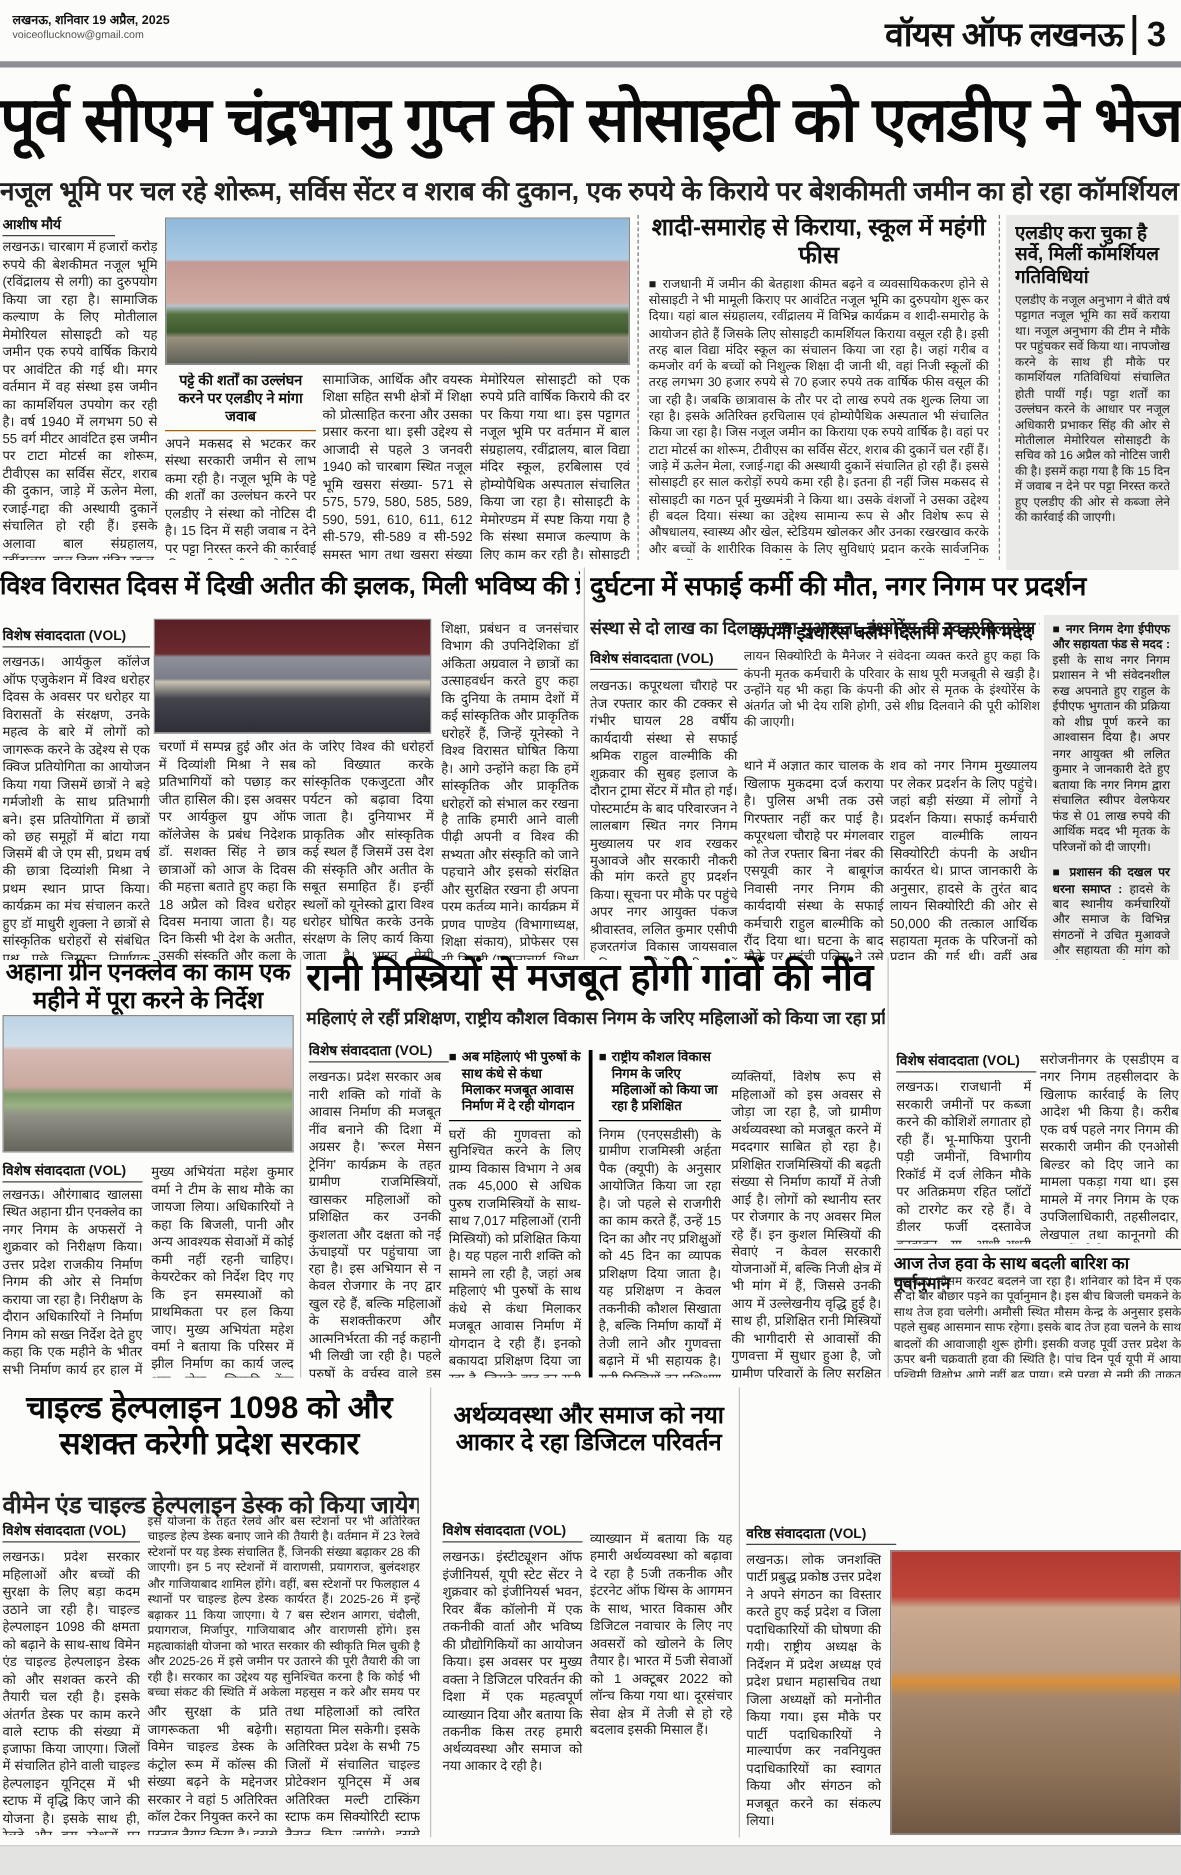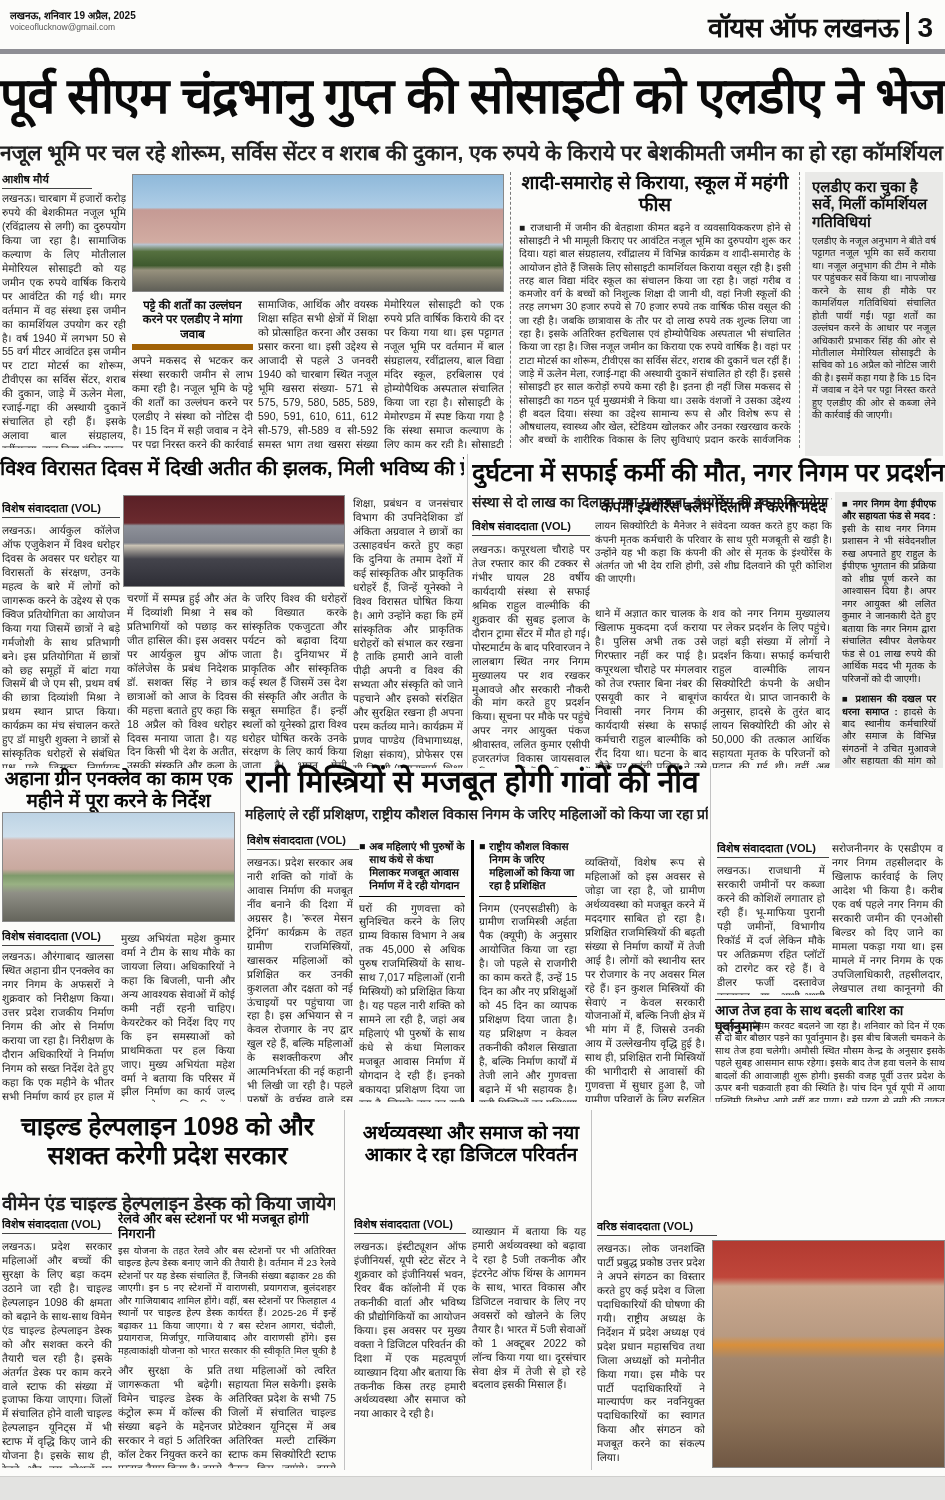--- a/index.html
+++ b/index.html
@@ -4,24 +4,24 @@
 <style>
   html,body{margin:0;padding:0;background:#d8d8d8;}
   .page{position:relative;width:945px;height:1500px;background:#fcfcfa;overflow:hidden;
         font-family:"Liberation Sans", sans-serif;color:#111;}
   .abs{position:absolute;}
   .body{font-size:10.5px;line-height:1.33;text-align:justify;overflow:hidden;color:#1c1c1c;}
   .small{font-size:9.6px;line-height:1.3;}
   .byline{font-size:11px;font-weight:bold;border-bottom:1px solid #444;padding-bottom:2px;overflow:hidden;white-space:nowrap;}
   .h-lead{font-size:50px;font-weight:900;text-align:center;white-space:nowrap;overflow:hidden;letter-spacing:-1px;color:#0a0a0a;}
   .h-sub-lead{font-size:21px;font-weight:700;text-align:center;white-space:nowrap;overflow:hidden;color:#222;}
-  .h2{font-size:25px;font-weight:900;white-space:nowrap;overflow:hidden;color:#0a0a0a;}
+  .h2{font-size:21px;font-weight:900;white-space:nowrap;overflow:hidden;color:#0a0a0a;}
   .h3{font-size:20px;font-weight:900;text-align:center;line-height:1.15;overflow:hidden;color:#0a0a0a;}
   .subline{font-weight:700;white-space:nowrap;overflow:hidden;color:#222;}
-  .crosshead{font-size:11.5px;font-weight:bold;text-align:center;line-height:1.25;border-bottom:6px solid #a16207;padding-bottom:3px;margin-bottom:4px;}
+  .crosshead{font-size:11.5px;font-weight:bold;text-align:center;line-height:1.25;border-bottom:1px solid #a16207;padding-bottom:3px;margin-bottom:4px;}
   .boxhead{font-weight:900;line-height:1.15;overflow:hidden;}
   .graybox{background:#e9e9e7;padding:6px 7px;box-sizing:border-box;}
   .dashedbox{border-left:1px dashed #777;border-right:1px dashed #777;padding:0 8px;box-sizing:border-box;}
   .bullet-block{display:flex;gap:4px;font-weight:bold;font-size:10.5px;line-height:1.25;
                 border-bottom:1px solid #000;padding-bottom:3px;margin-bottom:5px;text-align:left;}
   .bullet-sq{flex:0 0 auto;}
   .sb-item{margin:0 0 8px 0;font-size:9.6px;line-height:1.3;text-align:justify;}
   .sb-lead{font-weight:bold;}
   .photo{box-sizing:border-box;border:1px solid #888;}
   .vline{width:1px;background:#c2c2c2;}
@@ -145,21 +145,20 @@
 
   <div class="abs boxhead" style="left:715px;top:999px;width:230px;font-size:13.5px;border-top:1px solid #333;padding-top:3px;">आज तेज हवा के साथ बदली बारिश का पूर्वानुमान</div>
   <div class="abs body small" style="left:715px;top:1020px;width:230px;height:82px;">लखनऊ। मौसम करवट बदलने जा रहा है। शनिवार को दिन में एक से दो बार बौछार पड़ने का पूर्वानुमान है। इस बीच बिजली चमकने के साथ तेज हवा चलेगी। अमौसी स्थित मौसम केन्द्र के अनुसार इसके पहले सुबह आसमान साफ रहेगा। इसके बाद तेज हवा चलने के साथ बादलों की आवाजाही शुरू होगी। इसकी वजह पूर्वी उत्तर प्रदेश के ऊपर बनी चक्रवाती हवा की स्थिति है। पांच दिन पूर्व यूपी में आया पश्चिमी विक्षोभ आगे नहीं बढ़ पाया। इसे पुरवा से नमी की ताकत मिलने लगी। अब वही चक्रवाती स्थिति में आ चुका है जिससे प्रदेश के पूर्वी हिस्सों और तराई में आंधी बारिश की स्थिति बन रही है। अब इसका प्रभाव और बढ़ेगा। वह लखनऊ और आसपास के इलाकों तक अपना असर दिखाएगा।</div>
 
   <div class="abs h3" style="left:0;top:1112px;width:335px;font-size:25px;">चाइल्ड हेल्पलाइन 1098 को और सशक्त करेगी प्रदेश सरकार</div>
   <div class="abs subline" style="left:2px;top:1190px;width:333px;font-size:19px;">वीमेन एंड चाइल्ड हेल्पलाइन डेस्क को किया जायेगा मजबूत</div>
   <div class="abs byline" style="left:2px;top:1216px;width:110px;">विशेष संवाददाता (VOL)</div>
   <div class="abs body" style="left:2px;top:1240px;width:110px;height:228px;">लखनऊ। प्रदेश सरकार महिलाओं और बच्चों की सुरक्षा के लिए बड़ा कदम उठाने जा रही है। चाइल्ड हेल्पलाइन 1098 की क्षमता को बढ़ाने के साथ-साथ विमेन एंड चाइल्ड हेल्पलाइन डेस्क को और सशक्त करने की तैयारी चल रही है। इसके अंतर्गत डेस्क पर काम करने वाले स्टाफ की संख्या में इजाफा किया जाएगा। जिलों में संचालित होने वाली चाइल्ड हेल्पलाइन यूनिट्स में भी स्टाफ में वृद्धि किए जाने की योजना है। इसके साथ ही, रेलवे और बस स्टेशनों पर चाइल्ड हेल्पलाइन डेस्क की संख्या को भी बढ़ाया जाएगा। योगी सरकार की इस पहल से राज्य में बच्चों की सुरक्षा और संरक्षण में वृद्धि होगी। इससे न केवल हेल्पलाइन की पहुंच बढ़ेगी, बल्कि समाज में बच्चों के अधिकारों</div>
 
   <div class="abs" style="left:118px;top:1212px;width:218px;height:146px;overflow:hidden;">
-    <div class="boxhead" style="font-size:13px;margin-bottom:3px;">रेलवे और बस स्टेशनों पर भी मजबूत होगी निगरानी</div>
     <div class="body small">इस योजना के तहत रेलवे और बस स्टेशनों पर भी अतिरिक्त चाइल्ड हेल्प डेस्क बनाए जाने की तैयारी है। वर्तमान में 23 रेलवे स्टेशनों पर यह डेस्क संचालित हैं, जिनकी संख्या बढ़ाकर 28 की जाएगी। इन 5 नए स्टेशनों में वाराणसी, प्रयागराज, बुलंदशहर और गाजियाबाद शामिल होंगे। वहीं, बस स्टेशनों पर फिलहाल 4 स्थानों पर चाइल्ड हेल्प डेस्क कार्यरत हैं। 2025-26 में इन्हें बढ़ाकर 11 किया जाएगा। ये 7 बस स्टेशन आगरा, चंदौली, प्रयागराज, मिर्जापुर, गाजियाबाद और वाराणसी होंगे। इस महत्वाकांक्षी योजना को भारत सरकार की स्वीकृति मिल चुकी है और 2025-26 में इसे जमीन पर उतारने की पूरी तैयारी की जा रही है। सरकार का उद्देश्य यह सुनिश्चित करना है कि कोई भी बच्चा संकट की स्थिति में अकेला महसूस न करे और समय पर उसे आवश्यक सहायता मिले।</div>
   </div>
   <div class="abs body" style="left:118px;top:1364px;width:104px;height:104px;">और सुरक्षा के प्रति जागरूकता भी बढ़ेगी। विमेन चाइल्ड डेस्क के कंट्रोल रूम में कॉल्स की संख्या बढ़ने के मद्देनजर सरकार ने वहां 5 अतिरिक्त कॉल टेकर नियुक्त करने का प्रस्ताव तैयार किया है। इससे शिकायतों के निस्तारण की गति बढ़ेगी और बच्चों</div>
   <div class="abs body" style="left:228px;top:1364px;width:108px;height:104px;">तथा महिलाओं को त्वरित सहायता मिल सकेगी। इसके अतिरिक्त प्रदेश के सभी 75 जिलों में संचालित चाइल्ड प्रोटेक्शन यूनिट्स में अब अतिरिक्त मल्टी टास्किंग स्टाफ कम सिक्योरिटी स्टाफ तैनात किए जाएंगे। इससे जमीनी स्तर पर बच्चों की सुरक्षा व्यवस्था को और अधिक मजबूती मिलेगी।</div>
 
   <div class="abs vline" style="left:344px;top:1110px;height:360px;"></div>
 
   <div class="abs h3" style="left:352px;top:1122px;width:238px;font-size:19px;text-align:center;">अर्थव्यवस्था और समाज को नया आकार दे रहा डिजिटल परिवर्तन</div>
   <div class="abs byline" style="left:354px;top:1216px;width:112px;">विशेष संवाददाता (VOL)</div>
   <div class="abs body" style="left:354px;top:1240px;width:112px;height:228px;">लखनऊ। इंस्टीट्यूशन ऑफ इंजीनियर्स, यूपी स्टेट सेंटर ने शुक्रवार को इंजीनियर्स भवन, रिवर बैंक कॉलोनी में एक तकनीकी वार्ता और भविष्य की प्रौद्योगिकियों का आयोजन किया। इस अवसर पर मुख्य वक्ता ने डिजिटल परिवर्तन की दिशा में एक महत्वपूर्ण व्याख्यान दिया और बताया कि तकनीक किस तरह हमारी अर्थव्यवस्था और समाज को नया आकार दे रही है।</div>

